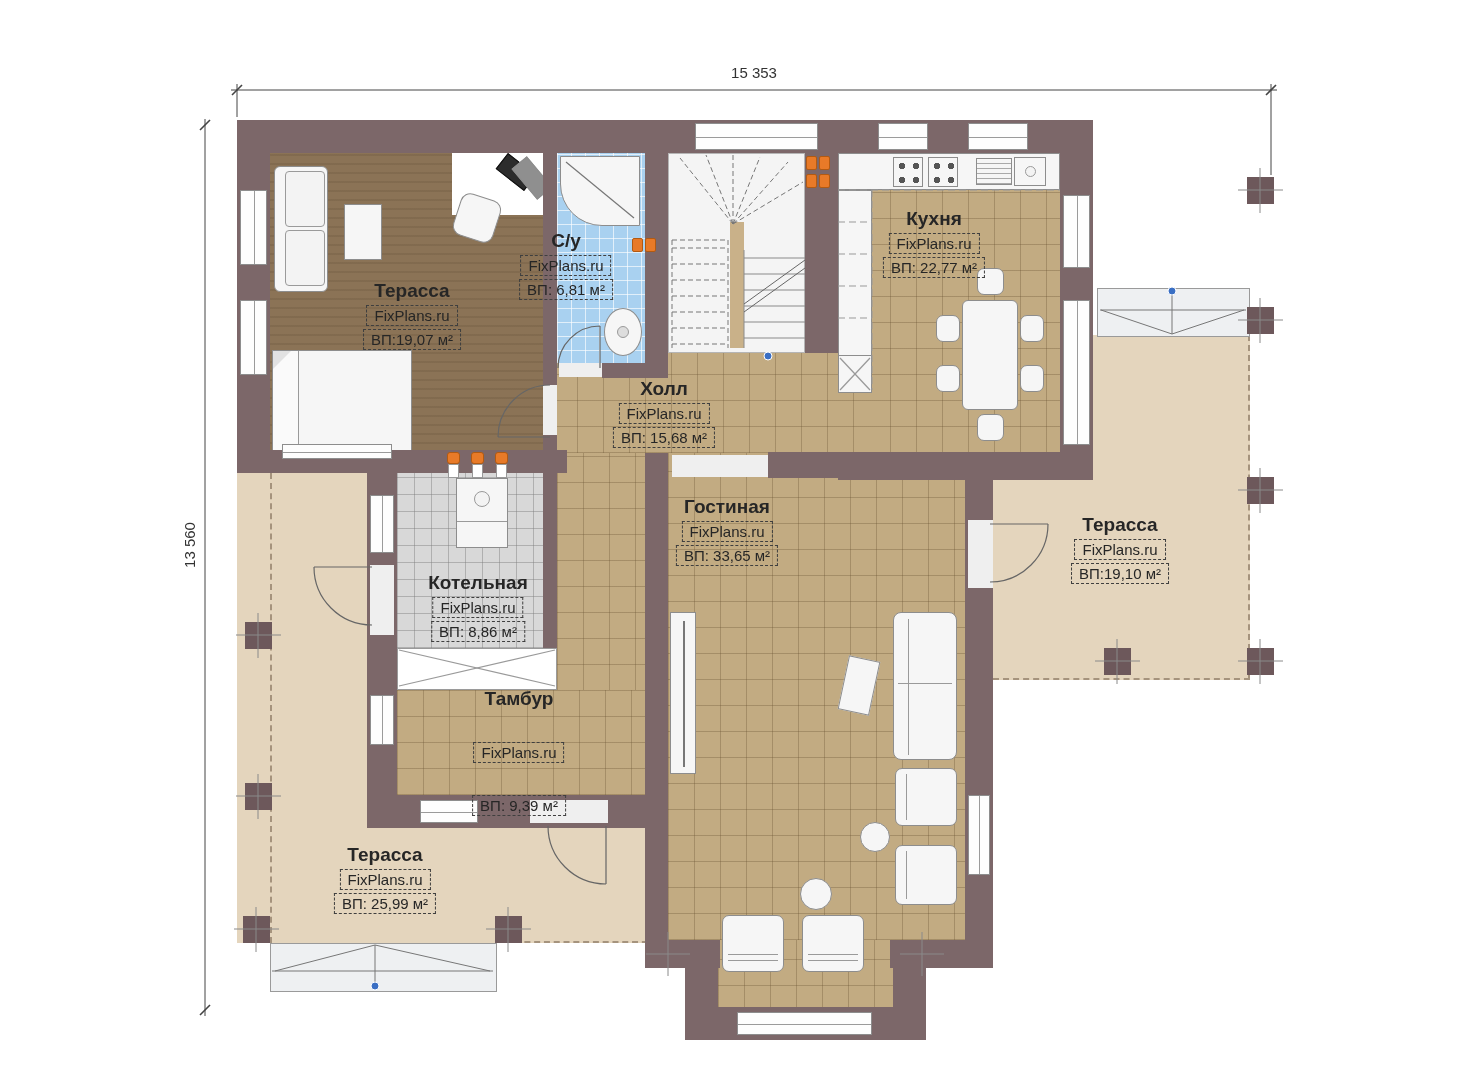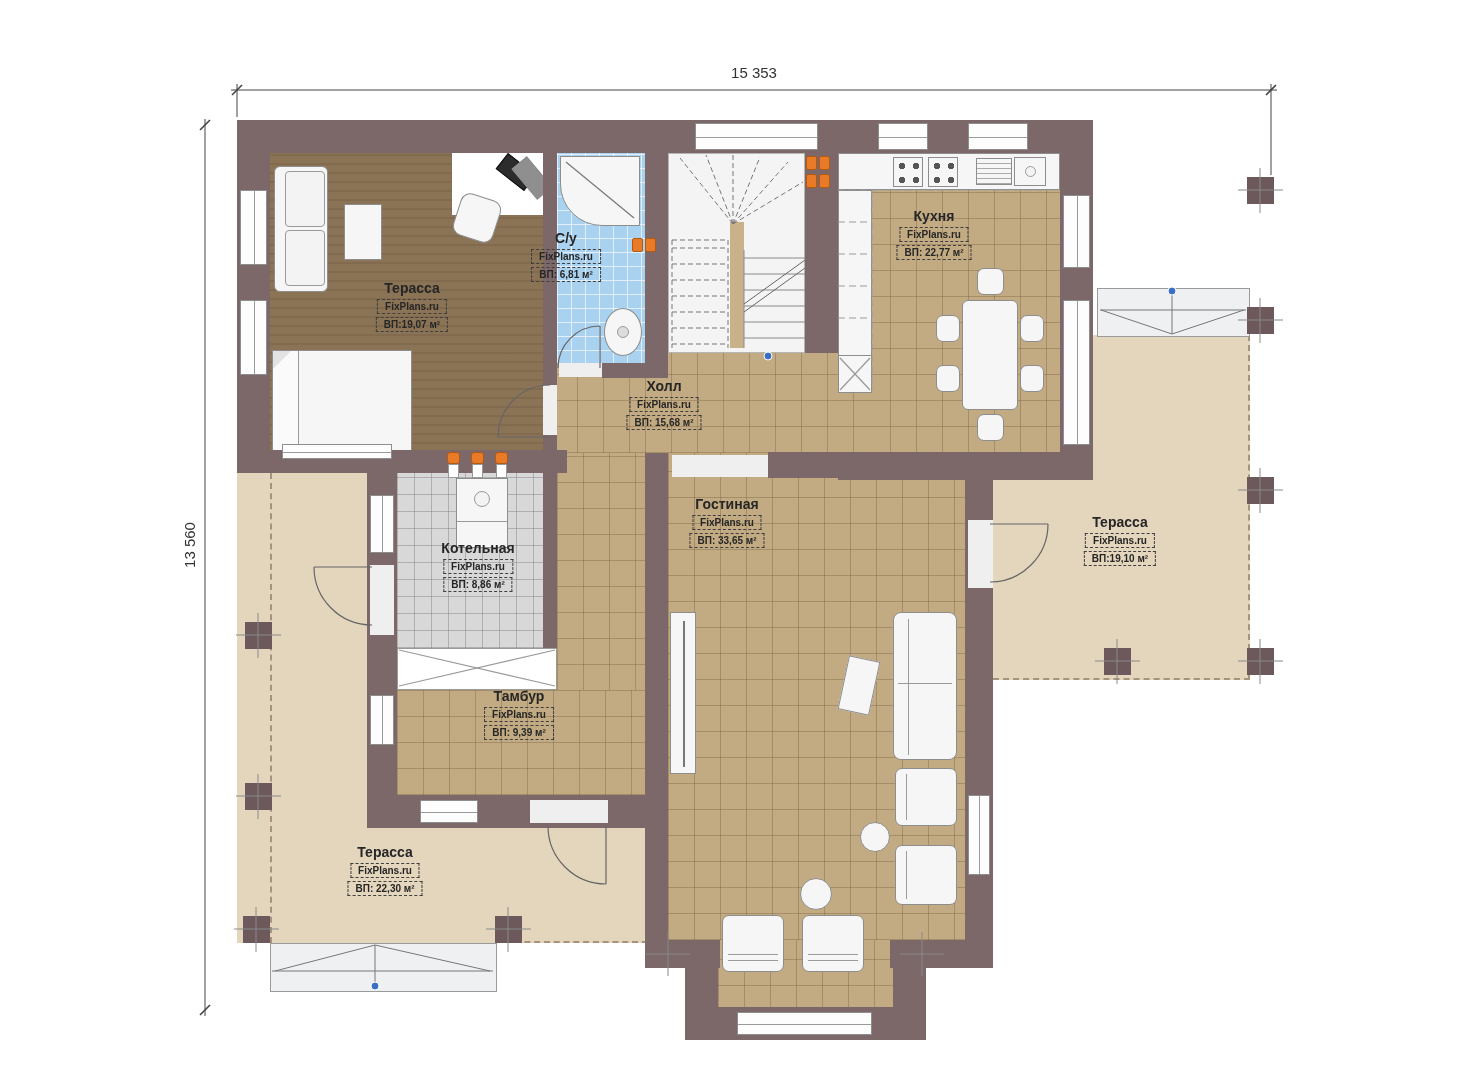--- a/index.html
+++ b/index.html
@@ -44,30 +44,30 @@
   .radv b{display:block;width:11px;height:10px;background:#e87a28;border:1px solid #b25a12;border-radius:3px;}
   .radv s{display:block;width:9px;height:12px;background:#fff;border:1px solid #999;margin-left:1px;}
 
   .dash-v{position:absolute;border-left:2px dashed #a5937d;z-index:12;}
   .dash-h{position:absolute;border-top:2px dashed #a5937d;z-index:12;}
   .steps{position:absolute;background:#eef0f2;border:1px solid #9a9a9a;z-index:12;}
 
   
   .room-label{position:absolute;display:flex;flex-direction:column;align-items:center;
       transform:translateX(-50%);z-index:50;color:#262626;}
-  .rl-name{font-size:14px;font-weight:bold;white-space:nowrap;}
-  .rl-box{font-size:10px;font-weight:bold;border:1px dashed #3f3f3f;padding:1px 7px;margin-top:3px;
+  .rl-name{font-size:19px;font-weight:bold;white-space:nowrap;}
+  .rl-box{font-size:15px;font-weight:normal;border:1px dashed #3f3f3f;padding:1px 7px;margin-top:3px;
       white-space:nowrap;}
   #lbl-bedroom{left:412px;top:280px;}
   #lbl-bathroom{left:566px;top:230px;}
   #lbl-kitchen{left:934px;top:208px;}
   #lbl-hall{left:664px;top:378px;}
-  #lbl-boiler{left:478px;top:540px;}
+  #lbl-boiler{left:478px;top:572px;}
   #lbl-living{left:727px;top:496px;}
-  #lbl-vestibule{left:519px;top:688px;}
+  #lbl-vestibule{left:519px;top:688px;gap:29px;}
   #lbl-terr-right{left:1120px;top:514px;}
   #lbl-terr-bottom{left:385px;top:844px;}
 
   .dim-label{position:absolute;font-size:15px;color:#333;z-index:50;background:#fff;padding:0 5px;}
   #dim-top{left:754px;top:64px;transform:translateX(-50%);}
   #dim-left{left:189px;top:545px;transform:translate(-50%,-50%) rotate(-90deg);}
 
   svg.overlay{position:absolute;left:0;top:0;z-index:40;pointer-events:none;}
 </style>
 </head>
@@ -401,19 +401,19 @@
     <div class="rl-box">ВП: 9,39 м²</div>
   </div>
   <div class="room-label" id="lbl-terr-right">
     <div class="rl-name">Терасса</div>
     <div class="rl-box">FixPlans.ru</div>
     <div class="rl-box">ВП:19,10 м²</div>
   </div>
   <div class="room-label" id="lbl-terr-bottom">
     <div class="rl-name">Терасса</div>
     <div class="rl-box">FixPlans.ru</div>
-    <div class="rl-box">ВП: 22,30 м²</div>
+    <div class="rl-box">ВП: 25,99 м²</div>
   </div>
 
   <div class="dim-label" id="dim-top">15 353</div>
   <div class="dim-label" id="dim-left">13 560</div>
 
 </div>
 
 </body></html>

